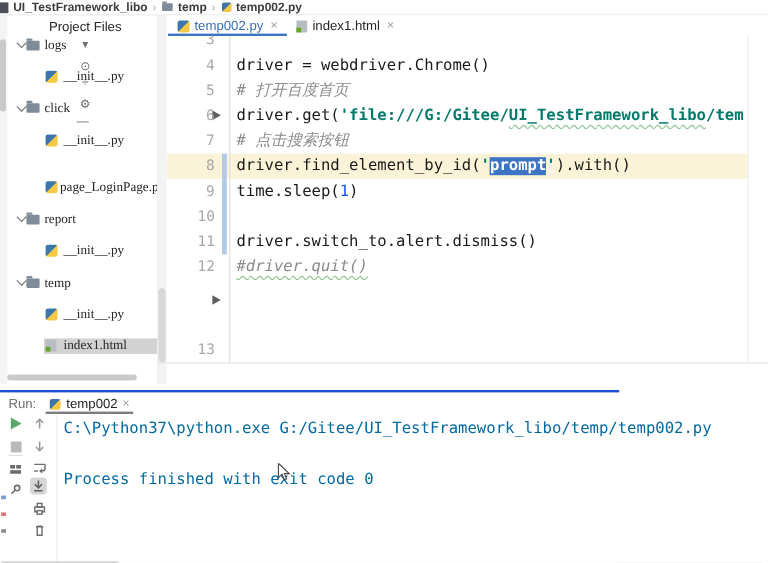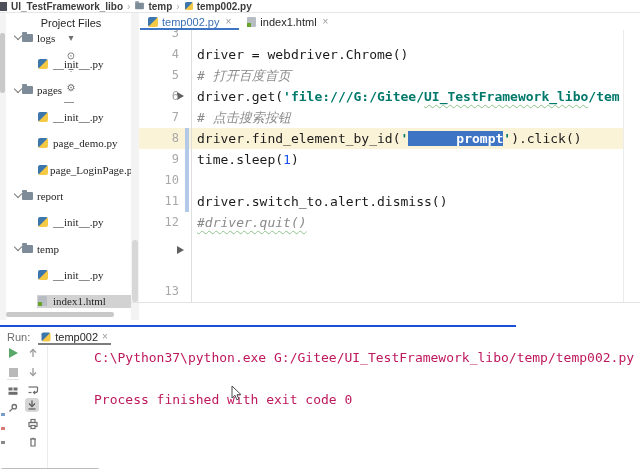--- a/index.html
+++ b/index.html
@@ -58,40 +58,40 @@
   .gutline{position:absolute;left:52px;top:0;bottom:0;width:1px;background:#dedede;}
   .editor .botline{position:absolute;left:-8px;top:289px;width:509px;height:1px;background:#e3e3e3;}
   .linehl{position:absolute;left:0;width:484px;height:21px;background:#fbf3d7;}
   .vcsbar{position:absolute;left:46px;width:4px;background:#b3c9e8;}
   .gnum{position:absolute;left:0;width:40px;text-align:right;font-family:"DejaVu Sans Mono",monospace;font-size:12px;color:#a8a8a8;line-height:21px;}
   .codeline{position:absolute;left:58px;height:21px;line-height:21px;font-family:"DejaVu Sans Mono",monospace;font-size:13px;white-space:pre;}
   .tk-c{color:#1a1a1a;}
   .tk-cm{color:#8a8a8a;font-style:italic;}
   .tk-s{color:#00796b;font-weight:bold;}
   .tk-n{color:#1750eb;}
-  .tk-sel{color:#ffffff;background:#3e74c4;font-weight:bold;padding-left:48px;}
+  .tk-sel{color:#ffffff;background:#3e74c4;font-weight:bold;}
   .tk-wavy{text-decoration:underline;text-decoration-style:wavy;text-decoration-color:#8fc48f;text-decoration-thickness:1px;text-underline-offset:3px;}
   .gmark{position:absolute;width:0;height:0;border-left:7px solid #5f5f5f;border-top:4.5px solid transparent;border-bottom:4.5px solid transparent;}
   .escroll{position:absolute;left:484px;top:0;width:17px;height:272px;background:#fff;border-left:1px solid #ececec;}
 
   
   .console{left:0;top:325px;width:516px;height:149px;background:#fff;border-top:2px solid #1d4ed8;}
   .ctabs{position:absolute;left:0;top:1px;width:640px;height:17px;display:flex;align-items:center;font-size:11px;}
   .run-lbl{color:#6e6e6e;margin-left:7px;}
   .ctab{position:relative;display:inline-flex;align-items:center;gap:4px;margin-left:8px;padding:0 3px;height:17px;cursor:pointer;}
   .ctab .x{color:#9a9a9a;font-size:10px;}
   .ctab .uline{position:absolute;left:0;right:0;bottom:0;height:2px;background:#7d7d7d;}
   .cbtn{position:absolute;width:14px;height:14px;display:flex;align-items:center;justify-content:center;cursor:pointer;}
   .cbtn svg{display:block;}
   .cbtn.sel{background:#d6d6d6;border-radius:3px;}
   .play{width:0;height:0;border-left:9px solid #59a869;border-top:5.5px solid transparent;border-bottom:5.5px solid transparent;}
   .stopsq{width:9px;height:9px;background:#b9b9b9;}
   .csep1{position:absolute;left:7px;top:372px;width:12px;height:1px;background:#e0e0e0;}
   .cvline{position:absolute;left:47px;top:339px;width:1px;height:130px;background:#ececec;}
-  .cout{position:absolute;left:53px;top:340px;font-family:"DejaVu Sans Mono",monospace;font-size:13px;line-height:21px;color:#be185d;white-space:pre;margin-left:41px;}
+  .cout{position:absolute;left:53px;top:340px;font-family:"DejaVu Sans Mono",monospace;font-size:13px;line-height:21px;color:#0369a1;white-space:pre;}
   .cthumb{position:absolute;left:0px;top:141px;width:100px;height:6px;background:#bdbdbd;border-radius:3px;}
   .mark{position:absolute;width:4px;height:3px;left:1px;}
 
   .cursor{position:absolute;left:231px;top:386px;}
 </style>
 </head>
 <body>
 
 <div class="app">
 
@@ -143,33 +143,27 @@
           </span>
           <span class="lbl">__init__.py</span>
         </div>
         <div class="row lv0 folder" style="top: 26.4px;">
           <span class="chevbox">
             <span class="chev"></span>
           </span>
           <span class="iconbox">
             <span class="ic-folder"></span>
           </span>
-          <span class="lbl">pages</span>
+          <span class="lbl">click</span>
         </div>
         <div class="row lv1" style="top: 39.6px;">
           <span class="iconbox">
             <span class="ic-py"></span>
           </span>
           <span class="lbl">__init__.py</span>
-        </div>
-        <div class="row lv1" style="top: 52.8px;">
-          <span class="iconbox">
-            <span class="ic-py"></span>
-          </span>
-          <span class="lbl">page_demo.py</span>
         </div>
         <div class="row lv1" style="top: 66px;">
           <span class="iconbox">
             <span class="ic-py"></span>
           </span>
           <span class="lbl">page_LoginPage.py</span>
         </div>
         <div class="row lv0 folder" style="top: 79.2px;">
           <span class="chevbox">
             <span class="chev"></span>
@@ -236,21 +230,21 @@
     <div class="gnum" style="top: -7px;">3</div>
         <div class="gnum" style="top: 14px;">4</div>
         <div class="codeline" style="top: 14px;"><span class="tk-c">driver = webdriver.Chrome()</span></div>
         <div class="gnum" style="top: 35px;">5</div>
         <div class="codeline" style="top: 35px;"><span class="tk-cm"># 打开百度首页</span></div>
         <div class="gnum" style="top: 56px;">6</div>
         <div class="codeline" style="top: 56px;"><span class="tk-c">driver.get(</span><span class="tk-s">'file:///G:/Gitee/</span><span class="tk-s tk-wavy">UI_TestFramework_libo</span><span class="tk-s">/tem</span></div>
         <div class="gnum" style="top: 77px;">7</div>
         <div class="codeline" style="top: 77px;"><span class="tk-cm"># 点击搜索按钮</span></div>
         <div class="gnum" style="top: 98px;">8</div>
-        <div class="codeline" style="top: 98px;"><span class="tk-c">driver.find_element_by_id(</span><span class="tk-s">'</span><span class="tk-sel">prompt</span><span class="tk-s">'</span><span class="tk-c">).click()</span></div>
+        <div class="codeline" style="top: 98px;"><span class="tk-c">driver.find_element_by_id(</span><span class="tk-s">'</span><span class="tk-sel">prompt</span><span class="tk-s">'</span><span class="tk-c">).with()</span></div>
         <div class="gnum" style="top: 119px;">9</div>
         <div class="codeline" style="top: 119px;"><span class="tk-c">time.sleep(</span><span class="tk-n">1</span><span class="tk-c">)</span></div>
         <div class="gnum" style="top: 140px;">10</div>
         <div class="gnum" style="top: 161px;">11</div>
         <div class="codeline" style="top: 161px;"><span class="tk-c">driver.switch_to.alert.dismiss()</span></div>
         <div class="gnum" style="top: 182px;">12</div>
         <div class="codeline" style="top: 182px;"><span class="tk-cm tk-wavy">#driver.quit()</span></div>
         <div class="gnum" style="top: 203px; margin-top: 48px;">13</div>
         <div class="codeline" style="top: 203px;"></div>
       </div>

